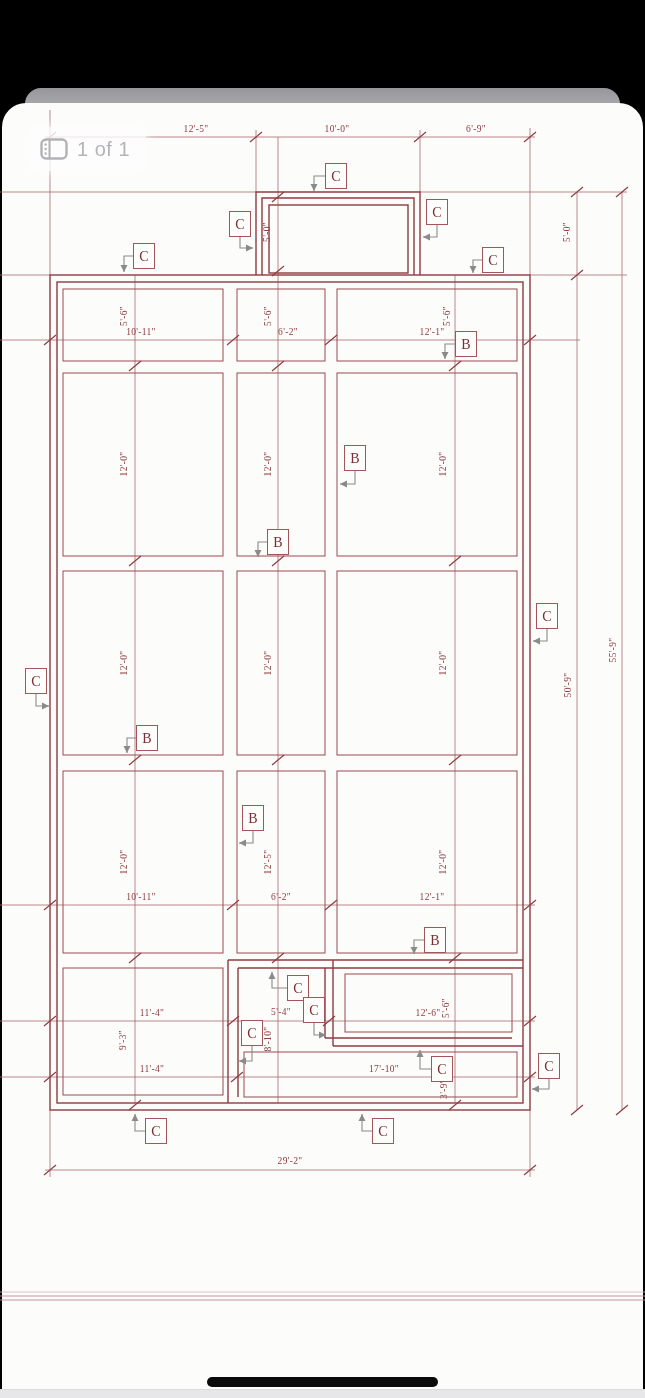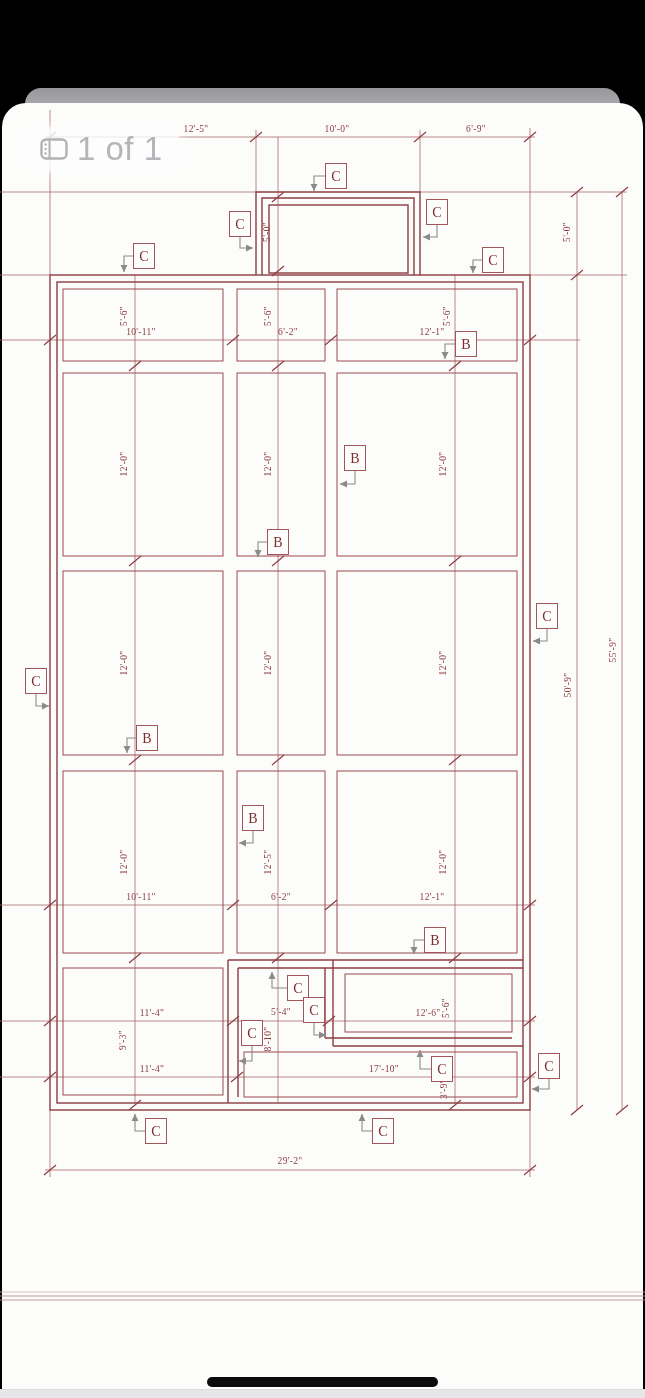--- a/index.html
+++ b/index.html
@@ -8,21 +8,21 @@
   .card-behind{position:absolute;left:25px;top:88px;width:595px;height:44px;
        border-radius:16px 16px 0 0;
        background:linear-gradient(#97979b,#c4c4c7);}
   .doc-card{position:absolute;left:2px;top:103px;width:641px;height:1295px;
        background:#fcfcfb;border-radius:24px 24px 0 0;}
   svg.plan{position:absolute;left:0;top:0;}
   .page-pill{position:absolute;left:28px;top:127px;height:44px;
        padding:0 16px 0 12px;display:flex;align-items:center;gap:9px;
        background:rgba(252,252,252,0.82);border-radius:10px;
        box-shadow:0 0 14px rgba(255,255,255,0.9);}
-  .pill-label{font-size:33px;font-weight:500;color:#b5b5b9;letter-spacing:.5px;}
+  .pill-label{font-size:20px;font-weight:500;color:#b5b5b9;letter-spacing:.5px;}
   .home-indicator{position:absolute;left:207px;top:1377px;width:231px;height:10px;
        border-radius:5px;background:#0a0a0a;}
   .bottom-strip{position:absolute;left:0;top:1389px;width:645px;height:9px;
        background:#e7e7e9;border-top:1px solid #dcdcde;}
   
   .wall{stroke:#8e3d42;stroke-width:1.4;fill:none;}
   .panel{stroke:#9a4a50;stroke-width:1;fill:none;}
   .thin{stroke:#aa6b70;stroke-width:0.8;fill:none;}
   .ticks{stroke:#8e3d42;stroke-width:1.2;fill:none;}
   .sheetA{stroke:#d8b3b6;stroke-width:0.8;}

